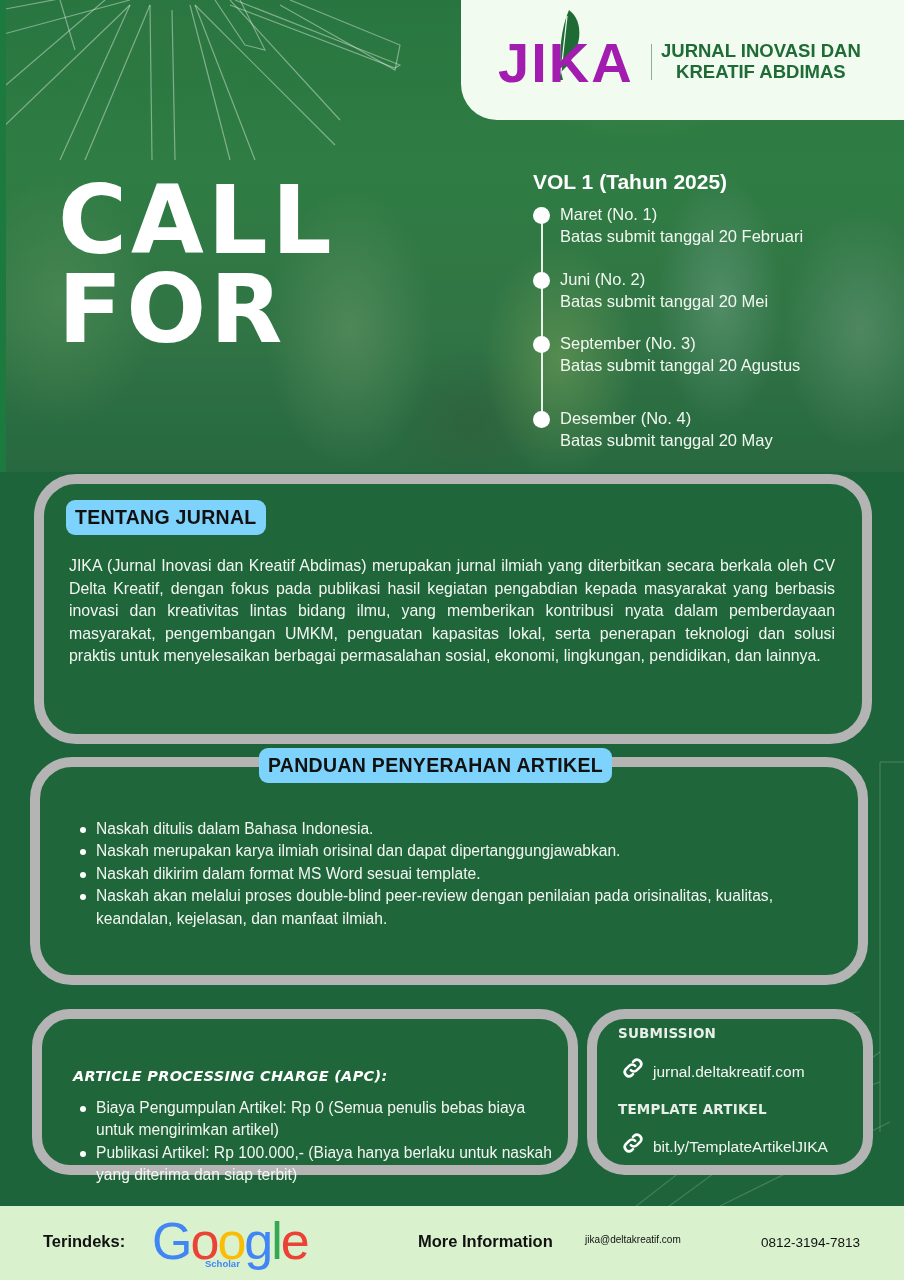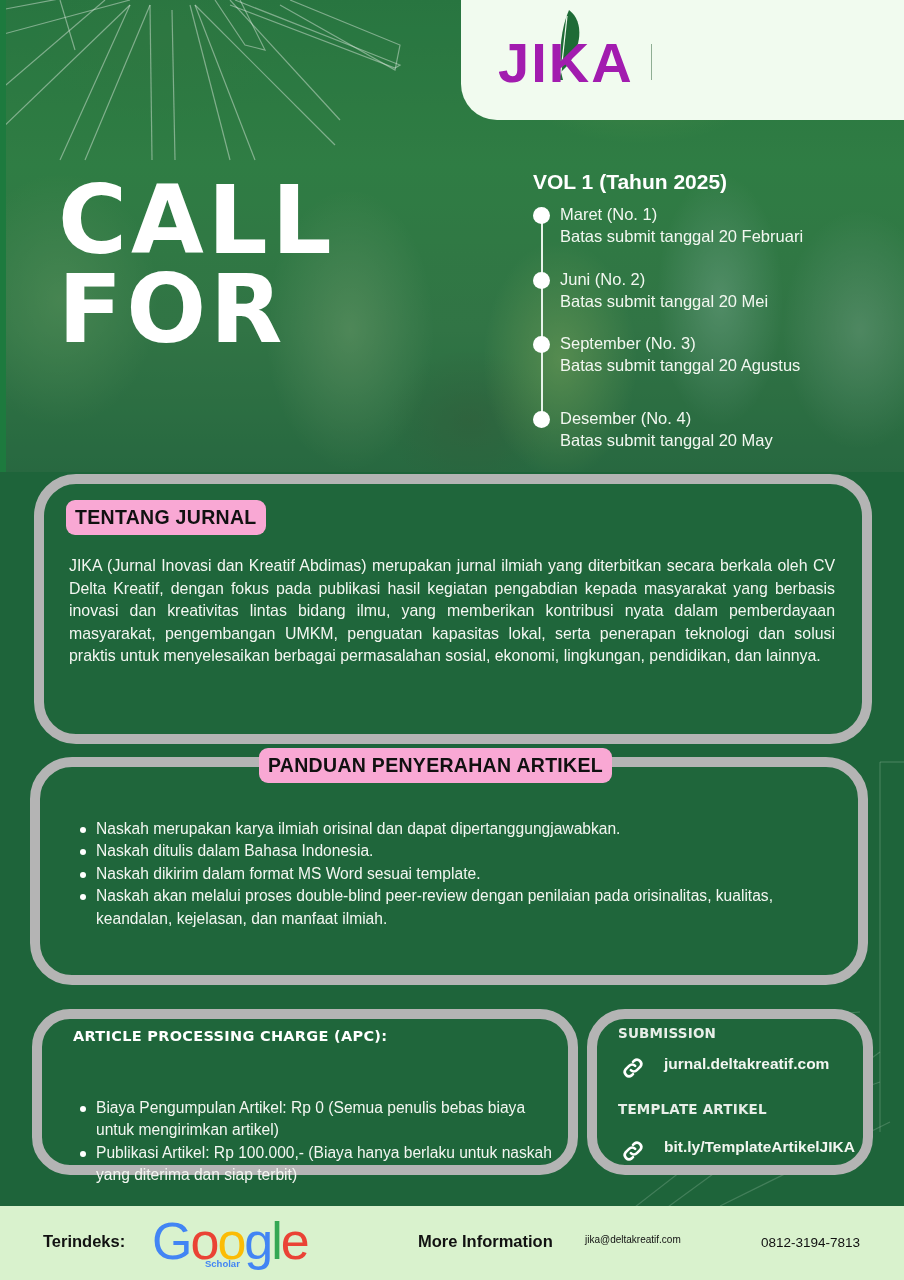--- a/index.html
+++ b/index.html
@@ -57,50 +57,50 @@
   .tl-sub { position: absolute; left: 27px; top: 22px; font-family: "Liberation Sans", sans-serif; font-size: 16.5px; white-space: nowrap; color: #f2f7f0; }
 
   
   .lower-rays { position: absolute; left: 0; top: 472px; }
 
   
   .box {
     position: absolute; background: #1f663b; border: 10px solid #b4b4b4; border-radius: 42px;
   }
   .pill {
-    position: absolute; background: #f9a8d4; color: #111111; border-radius: 9px;
+    position: absolute; background: #7dd3fc; color: #111111; border-radius: 9px;
     font-family: "Liberation Sans", sans-serif; font-weight: bold; font-size: 19.5px;
     padding: 6px 9px; white-space: nowrap; letter-spacing: 0.3px;
   }
   .about-text {
     position: absolute; left: 69px; top: 555px; width: 766px;
     font-family: "Liberation Sans", sans-serif; font-size: 15.9px; line-height: 22.6px;
     text-align: justify; color: #f3f6f1;
   }
   .guide-list {
     position: absolute; left: 78px; top: 818px; width: 740px; list-style: none;
     font-family: "Liberation Sans", sans-serif; font-size: 15.6px; line-height: 22.4px; color: #f3f6f1;
   }
   .guide-list li, .apc-list li { position: relative; padding-left: 18px; }
   .guide-list li::before, .apc-list li::before {
     content: ""; position: absolute; left: 2px; top: 9px; width: 6px; height: 6px; border-radius: 50%; background: #ffffff;
   }
   .apc-title {
-    position: absolute; left: 73px; top: 1028px; font-family: "DejaVu Sans", sans-serif;
-    font-weight: bold; font-size: 14.5px; letter-spacing: 0.3px; color: #ffffff;
+    position: absolute; left: 73px; top: 1068px; font-family: "DejaVu Sans", sans-serif;
+    font-weight: bold; font-size: 14.5px; letter-spacing: 0.3px; color: #ffffff; font-style: italic;
   }
   .apc-list {
     position: absolute; left: 78px; top: 1058px; width: 480px; list-style: none;
     font-family: "Liberation Sans", sans-serif; font-size: 15.6px; line-height: 22.4px; color: #f3f6f1; margin-top: 39px;
   }
   .link-label {
     position: absolute; left: 618px; font-family: "DejaVu Sans", sans-serif; font-weight: bold;
     font-size: 13.5px; color: #e8eee8; letter-spacing: 0.2px;
   }
-  .link-row { position: absolute; left: 620px; display: flex; align-items: flex-start; gap: 18px; font-weight: bold; }
+  .link-row { position: absolute; left: 620px; display: flex; align-items: flex-end; gap: 7px; }
   .link-row span.txt { font-family: "Liberation Sans", sans-serif; font-size: 15.5px; color: #f3f6f1; white-space: nowrap; }
   .link-icon { width: 26px; height: 26px; }
 
   
   .footer {
     position: absolute; left: 0; top: 1206px; width: 904px; height: 74px; background: #d9f2cd; color: #111;
   }
   .footer .lbl { position: absolute; left: 43px; top: 26px; font-family: "Liberation Sans", sans-serif; font-weight: bold; font-size: 16.5px; }
   .gs-logo { position: absolute; left: 152px; top: 7px; font-family: "Liberation Sans", sans-serif; font-size: 52px; letter-spacing: -2px; line-height: 56px; }
   .gs-logo .b { color: #4285f4; } .gs-logo .r { color: #ea4335; } .gs-logo .y { color: #fbbc05; } .gs-logo .g { color: #34a853; }
@@ -138,20 +138,24 @@
 <div class="left-stripe"></div>
 
 <div class="logo-panel">
   <svg class="logo-mark" viewBox="0 0 160 100" width="160" height="100">
     <path d="M88 2 C104 14 100 40 86 58 L80 64 C78 44 80 20 88 2 Z" fill="#1e6b36"></path>
     <path d="M86 8 L80 64" stroke="#f1fbef" stroke-width="1.2"></path>
     <path d="M80 64 L78 72 L82 72 Z" fill="#1e6b36"></path>
   </svg>
   <div class="logo-jika">JIKA</div>
   <div class="logo-divider"></div>
+  <div class="logo-name">
+    <div>JURNAL INOVASI DAN</div>
+    <div>KREATIF ABDIMAS</div>
+  </div>
 </div>
 
 <div class="cfp">
   <div>CALL</div>
   <div>FOR</div>
 </div>
 
 <div class="vol-title">VOL 1 (Tahun 2025)</div>
 <div class="timeline-line"></div>
 
@@ -189,22 +193,22 @@
   </g>
 </svg>
 
 <div class="box" style="left:34px; top:474px; width:838px; height:270px;"></div>
 <div class="pill" style="left:66px; top:500px;">TENTANG JURNAL</div>
 <div class="about-text">JIKA (Jurnal Inovasi dan Kreatif Abdimas) merupakan jurnal ilmiah yang diterbitkan secara berkala oleh CV Delta Kreatif, dengan fokus pada publikasi hasil kegiatan pengabdian kepada masyarakat yang berbasis inovasi dan kreativitas lintas bidang ilmu, yang memberikan kontribusi nyata dalam pemberdayaan masyarakat, pengembangan UMKM, penguatan kapasitas lokal, serta penerapan teknologi dan solusi praktis untuk menyelesaikan berbagai permasalahan sosial, ekonomi, lingkungan, pendidikan, dan lainnya.</div>
 
 <div class="box" style="left:30px; top:757px; width:838px; height:228px;"></div>
 <div class="pill" style="left:259px; top:748px;">PANDUAN PENYERAHAN ARTIKEL</div>
 <ul class="guide-list">
+  <li>Naskah ditulis dalam Bahasa Indonesia.</li>
   <li>Naskah merupakan karya ilmiah orisinal dan dapat dipertanggungjawabkan.</li>
-  <li>Naskah ditulis dalam Bahasa Indonesia.</li>
   <li>Naskah dikirim dalam format MS Word sesuai template.</li>
   <li>Naskah akan melalui proses double-blind peer-review dengan penilaian pada orisinalitas, kualitas, keandalan, kejelasan, dan manfaat ilmiah.</li>
 </ul>
 
 <div class="box" style="left:32px; top:1009px; width:546px; height:166px; border-radius:38px;"></div>
 <div class="apc-title">ARTICLE PROCESSING CHARGE (APC):</div>
 <ul class="apc-list">
   <li>Biaya Pengumpulan Artikel: Rp 0 (Semua penulis bebas biaya untuk mengirimkan artikel)</li>
   <li>Publikasi Artikel: Rp 100.000,- (Biaya hanya berlaku untuk naskah yang diterima dan siap terbit)</li>
 </ul>
@@ -214,21 +218,21 @@
 <div class="link-row" style="top:1055px;">
   <svg class="link-icon" viewBox="0 0 24 24">
     <g fill="none" stroke="#ffffff" stroke-width="2.4" stroke-linecap="round">
       <path d="M10 14 a4 4 0 0 0 5.6 0 l3.2-3.2 a4 4 0 0 0 -5.6 -5.6 l-1.2 1.2"></path>
       <path d="M14 10 a4 4 0 0 0 -5.6 0 l-3.2 3.2 a4 4 0 0 0 5.6 5.6 l1.2 -1.2"></path>
     </g>
   </svg>
   <span class="txt">jurnal.deltakreatif.com</span>
 </div>
 <div class="link-label" style="top:1101px;">TEMPLATE ARTIKEL</div>
-<div class="link-row" style="top:1130px;margin-top:8px;">
+<div class="link-row" style="top:1130px;">
   <svg class="link-icon" viewBox="0 0 24 24">
     <g fill="none" stroke="#ffffff" stroke-width="2.4" stroke-linecap="round">
       <path d="M10 14 a4 4 0 0 0 5.6 0 l3.2-3.2 a4 4 0 0 0 -5.6 -5.6 l-1.2 1.2"></path>
       <path d="M14 10 a4 4 0 0 0 -5.6 0 l-3.2 3.2 a4 4 0 0 0 5.6 5.6 l1.2 -1.2"></path>
     </g>
   </svg>
   <span class="txt">bit.ly/TemplateArtikelJIKA</span>
 </div>
 
 <div class="footer">

